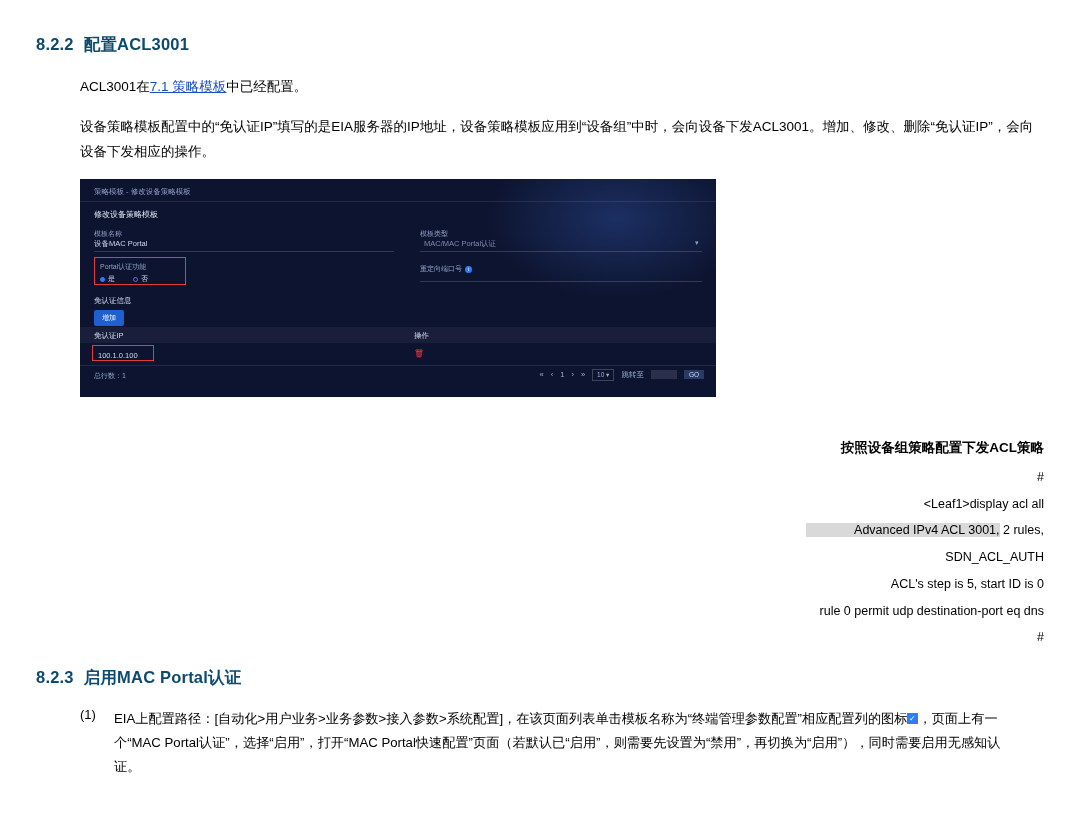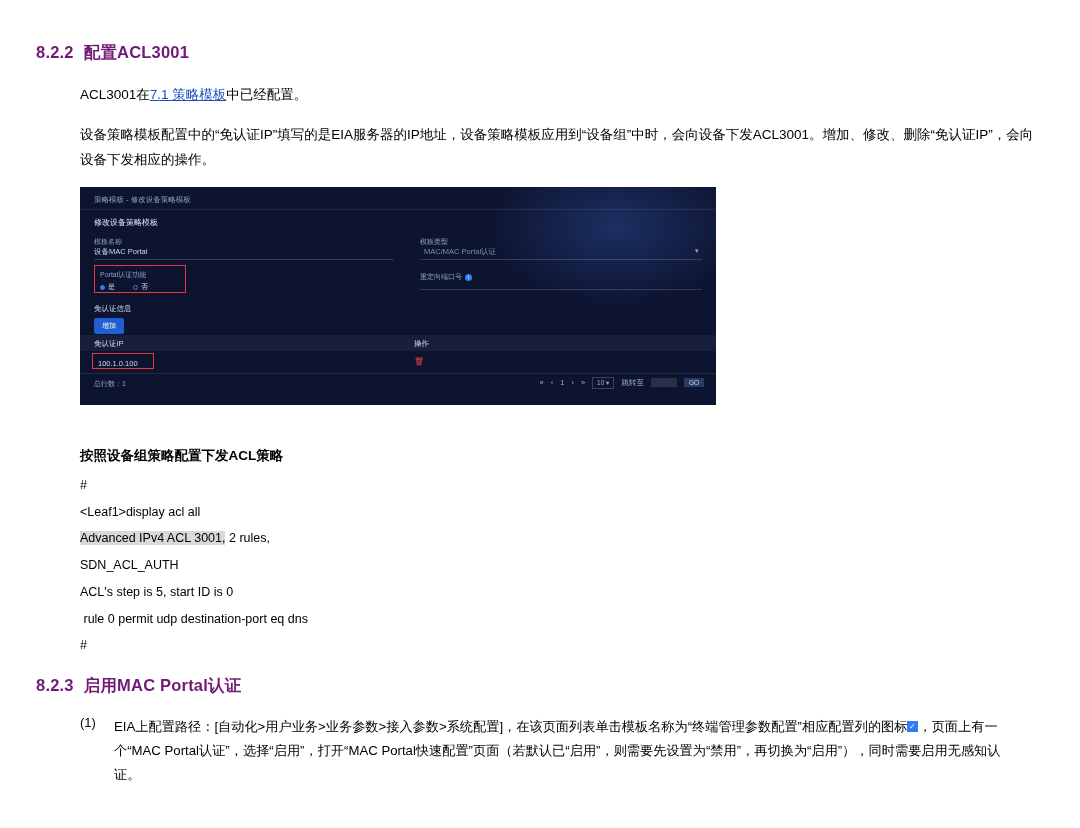--- a/index.html
+++ b/index.html
@@ -14,24 +14,24 @@
     color: #000000;
     overflow: hidden;
     position: relative;
   }
   .page {
     padding: 30px 36px 0 36px;
     box-sizing: border-box;
     width: 1080px;
   }
   h2.section-heading {
-    color: #701a75;
+    color: #0c4a6e;
     font-size: 16.5px;
     font-weight: bold;
-    margin: 12px 0 18px 0;
+    margin: 4px 0 18px 0;
     letter-spacing: 0.2px;
   }
   h2.section-heading .num {
     margin-right: 10px;
   }
   .body-text {
     font-size: 13.5px;
     line-height: 1.9;
     margin: 0 0 14px 0;
     padding-left: 44px;
@@ -219,34 +219,36 @@
   .sc-pager .pg-go {
     background: #2a3a66;
     color: #cfd8ee;
     font-size: 6.5px;
     padding: 1px 5px;
   }
   
   .cli-block {
     padding-left: 44px;
     margin-top: 42px;
+    text-align: right;
   }
   .cli-title {
     font-size: 13.5px;
     font-weight: bold;
     margin-bottom: 14px;
   }
   .cli-line {
     font-size: 12.5px;
     line-height: 1.1;
     margin-bottom: 13px;
     white-space: pre;
   }
   .hl {
     background: #d9d9d9;
+    padding-left: 48px;
   }
   
   .list-item {
     display: flex;
     padding-left: 44px;
     margin-top: 10px;
   }
   .list-marker {
     width: 34px;
     flex: 0 0 34px;

